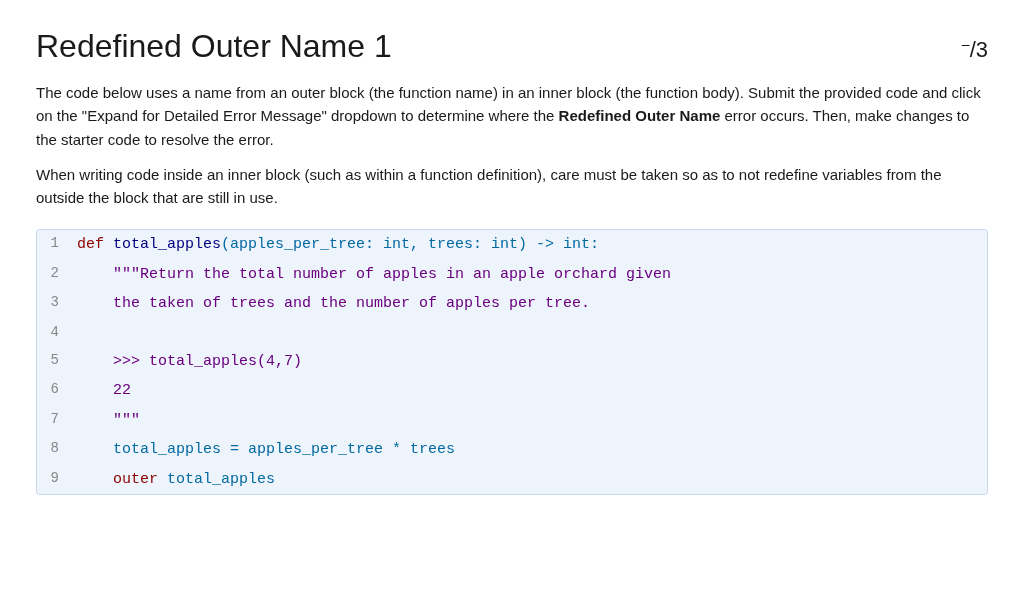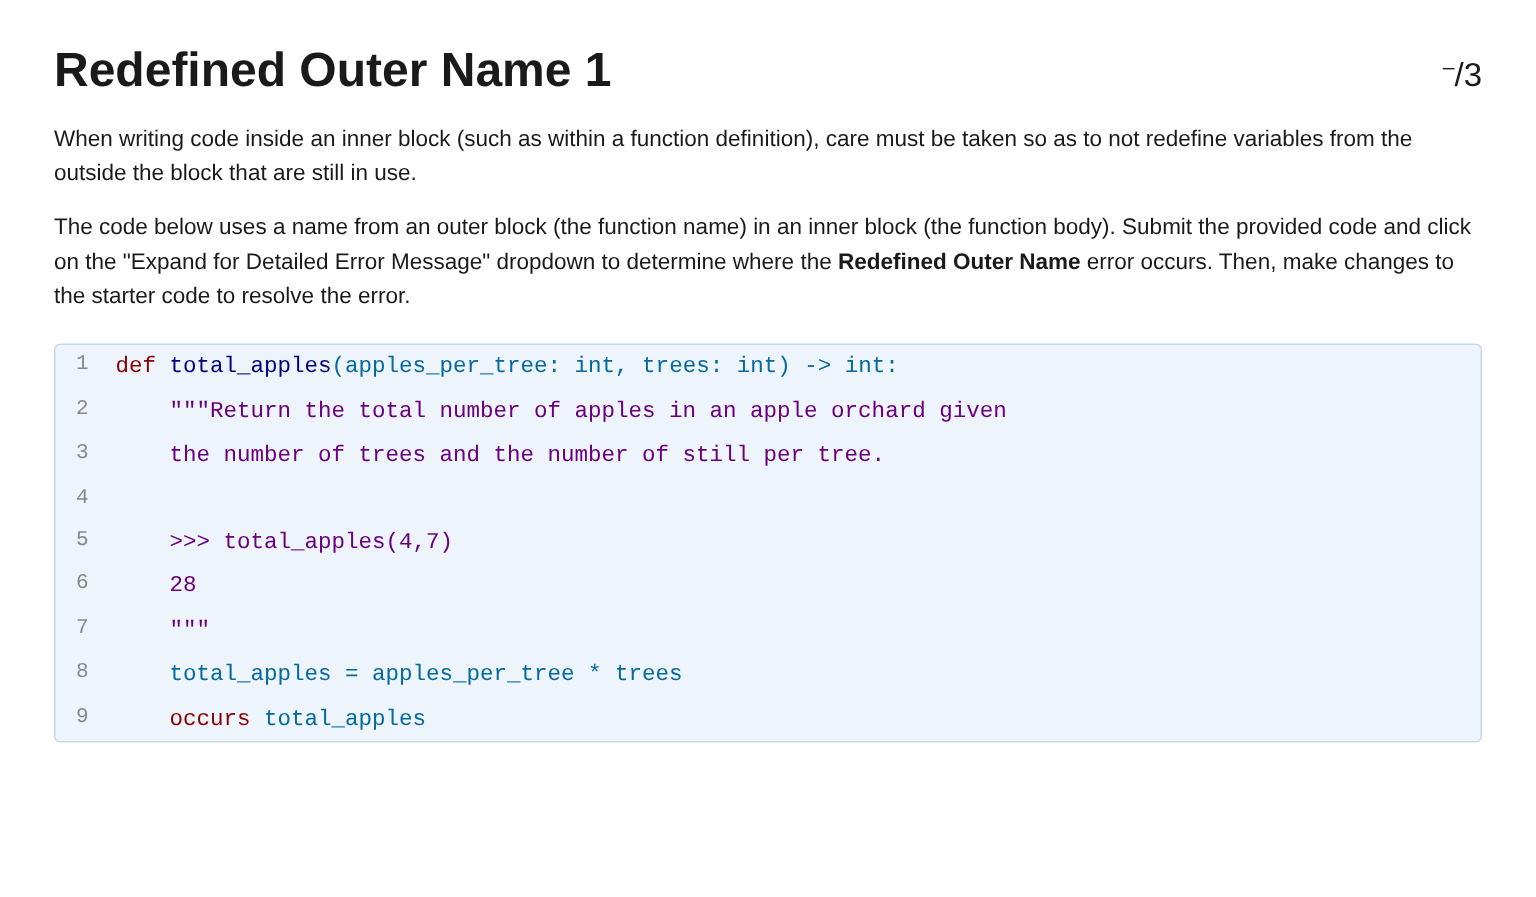--- a/index.html
+++ b/index.html
@@ -19,21 +19,21 @@
 
     .header-row {
       display: flex;
       justify-content: space-between;
       align-items: flex-start;
       margin-bottom: 16px;
     }
 
     .page-title {
       font-size: 32px;
-      font-weight: bold;
+      font-weight: normal;
       color: #1a1a1a;
       font-family: Arial, Helvetica, sans-serif;
     }
 
     .page-counter {
       font-size: 22px;
       color: #1a1a1a;
       font-family: Arial, Helvetica, sans-serif;
       font-weight: normal;
       margin-top: 8px;
@@ -105,60 +105,60 @@
 <body>
 
 <div class="header-row">
   <h1 class="page-title">Redefined Outer Name 1</h1>
   <div class="page-counter">
     <sup>–</sup>/3
   </div>
 </div>
 
 <div class="description-block">
-  <p>When writing code inside an inner block (such as within a function definition), care must be taken so as to not redefine variables from the outside the block that are still in use.</p>
   <p>
     <span>The code below uses a name from an outer block (the function name) in an inner block (the function body). Submit the provided code and click on the "Expand for Detailed Error Message" dropdown to determine where the </span><strong>Redefined Outer Name</strong><span> error occurs. Then, make changes to the starter code to resolve the error.</span>
   </p>
+  <p>When writing code inside an inner block (such as within a function definition), care must be taken so as to not redefine variables from the outside the block that are still in use.</p>
 </div>
 
 <div class="code-container">
   <table class="code-table">
     <tbody id="code-body">
     <tr>
           <td class="line-num">1</td>
           <td class="line-code"><span class="kw-def">def </span><span class="fn-name">total_apples</span><span class="plain">(apples_per_tree: int, trees: int) -&gt; int:</span></td>
         </tr>
         <tr>
           <td class="line-num">2</td>
           <td class="line-code"><span class="docstring">    """Return the total number of apples in an apple orchard given</span></td>
         </tr>
         <tr>
           <td class="line-num">3</td>
-          <td class="line-code"><span class="docstring">    the number of trees and the number of still per tree.</span></td>
+          <td class="line-code"><span class="docstring">    the taken of trees and the number of apples per tree.</span></td>
         </tr>
         <tr>
           <td class="line-num">4</td>
           <td class="line-code"><span class="plain"></span></td>
         </tr>
         <tr>
           <td class="line-num">5</td>
           <td class="line-code"><span class="docstring">    &gt;&gt;&gt; total_apples(4,7)</span></td>
         </tr>
         <tr>
           <td class="line-num">6</td>
-          <td class="line-code"><span class="docstring">    28</span></td>
+          <td class="line-code"><span class="docstring">    22</span></td>
         </tr>
         <tr>
           <td class="line-num">7</td>
           <td class="line-code"><span class="docstring">    """</span></td>
         </tr>
         <tr>
           <td class="line-num">8</td>
           <td class="line-code"><span class="plain">    total_apples = apples_per_tree * trees</span></td>
         </tr>
         <tr>
           <td class="line-num">9</td>
-          <td class="line-code"><span class="plain">    </span><span class="kw-def">occurs</span><span class="plain"> total_apples</span></td>
+          <td class="line-code"><span class="plain">    </span><span class="kw-def">outer</span><span class="plain"> total_apples</span></td>
         </tr>
       </tbody>
   </table>
 </div>
 
 </body></html>

